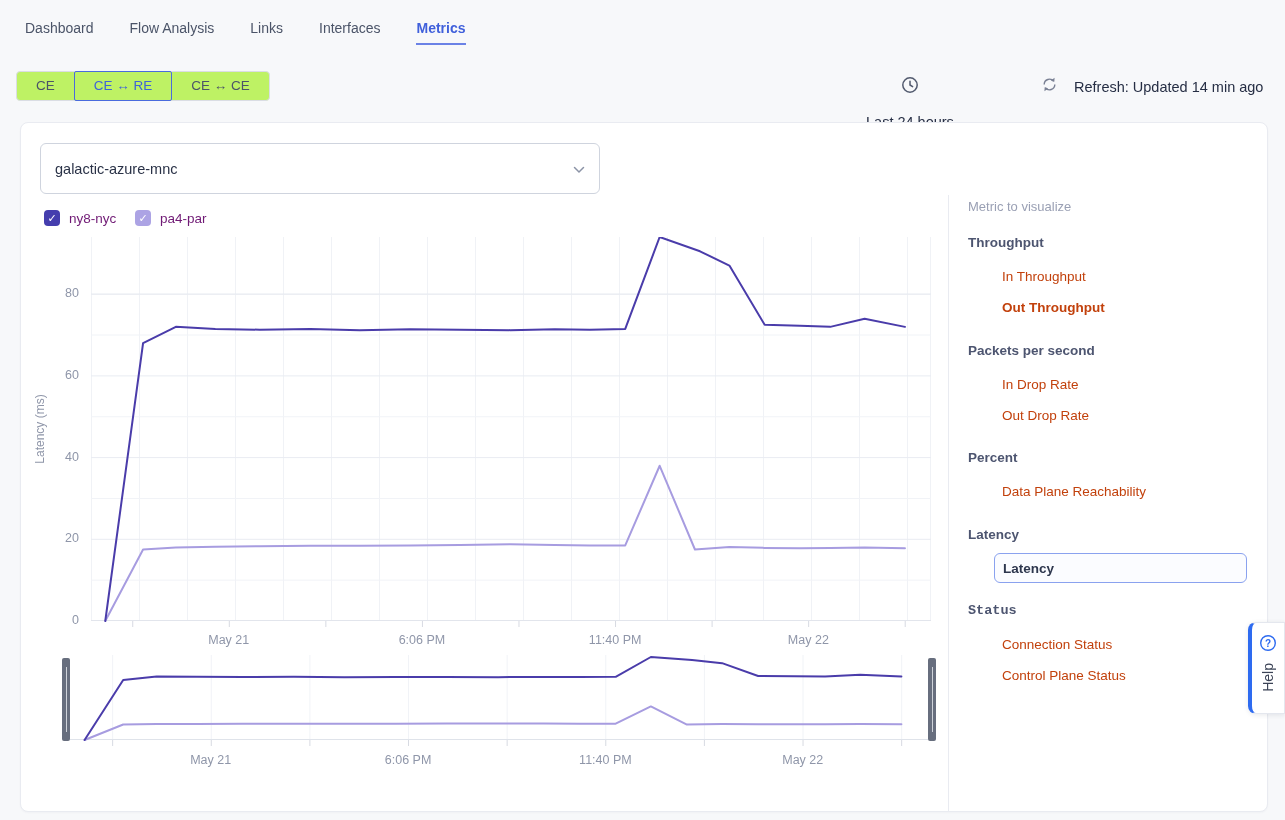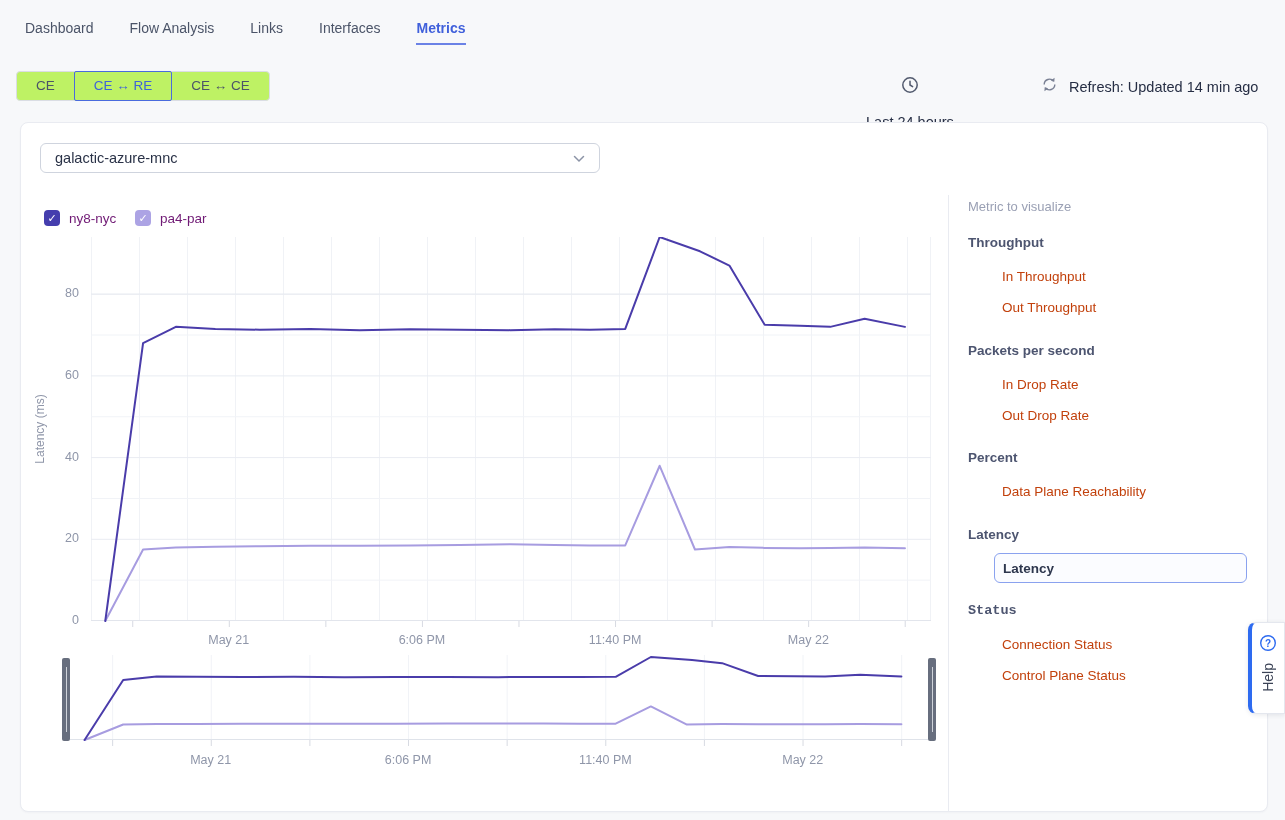--- a/index.html
+++ b/index.html
@@ -17,27 +17,27 @@
   .nav-item.active { color:#4060db; font-weight:bold; border-bottom:2px solid #6b82e6; }
   
   .segmented { position:absolute; left:16px; top:71px; display:flex; }
   .seg { height:30px; line-height:28px; padding:0 19px; background:#bef264; border:1px solid #dadde4;
          font-size:13.5px; color:#4b5468; margin-left:-1px; cursor:pointer; }
   .seg:first-child { margin-left:0; border-radius:4px 0 0 4px; }
   .seg:last-child { border-radius:0 4px 4px 0; }
   .seg.active { border-color:#4a6bdd; color:#3f63d8; z-index:2; position:relative; border-radius:2px; }
   
   .time-range { position:absolute; left:866px; top:76px; display:flex; align-items:center; gap:16px; cursor:pointer;flex-direction:column; }
-  .refresh { position:absolute; left:1041px; top:76px; display:flex; align-items:center; gap:11px; cursor:pointer; }
+  .refresh { position:absolute; left:1041px; top:76px; display:flex; align-items:center; gap:16px; cursor:pointer; }
   .tool-label { font-size:14.5px; color:#262e44; }
   
   .card { position:absolute; left:20px; top:122px; width:1248px; height:690px; background:#fff;
           border:1px solid #e9ebf1; border-radius:8px; box-shadow:0 1px 2px rgba(30,40,70,0.03); }
   
-  .select-box { position:absolute; left:40px; top:143px; width:560px; height:30px; background:#fff;
+  .select-box { position:absolute; left:40px; top:143px; width:560px; height:51px; background:#fff;
                 border:1px solid #cfd4de; border-radius:6px; display:flex; align-items:center;
                 padding:0 14px; cursor:pointer; }
   .select-value { font-size:14.5px; color:#2a3247; flex:1; }
   
   .legend-item { position:absolute; top:210px; display:flex; align-items:center; gap:9px; cursor:pointer; }
   .cb { width:16px; height:16px; border-radius:4px; color:#fff; font-size:11px; line-height:16px;
         text-align:center; }
   .legend-label { font-size:13.5px; color:#701a75; }
   
   .ylabel { position:absolute; left:40px; top:429px; transform:translate(-50%,-50%) rotate(-90deg);
@@ -217,21 +217,21 @@
     <div style="left: 732.732px;">May 22</div>
   </div>
 <div class="brush-handle" style="left:62px;"></div>
 <div class="brush-handle" style="left:928px;"></div>
 
 <div class="divider"></div>
 <div class="sb-title" style="top:199px;">Metric to visualize</div>
 
 <div class="sb-header" style="top:235px;">Throughput</div>
 <div class="sb-item" style="top:269px;">In Throughput</div>
-<div class="sb-item" style="top:300px;">Out Throughput</div>
+<div class="sb-item" style="top:300px;font-weight:bold;">Out Throughput</div>
 
 <div class="sb-header" style="top:343px;">Packets per second</div>
 <div class="sb-item" style="top:377px;">In Drop Rate</div>
 <div class="sb-item" style="top:408px;">Out Drop Rate</div>
 
 <div class="sb-header" style="top:450px;">Percent</div>
 <div class="sb-item" style="top:484px;">Data Plane Reachability</div>
 
 <div class="sb-header" style="top:527px;">Latency</div>
 <div class="sb-selected">

